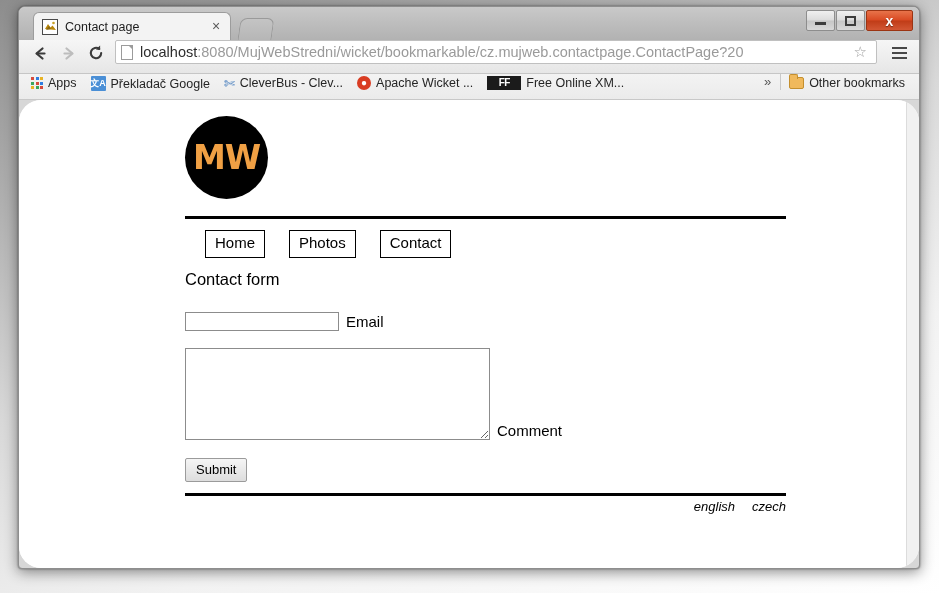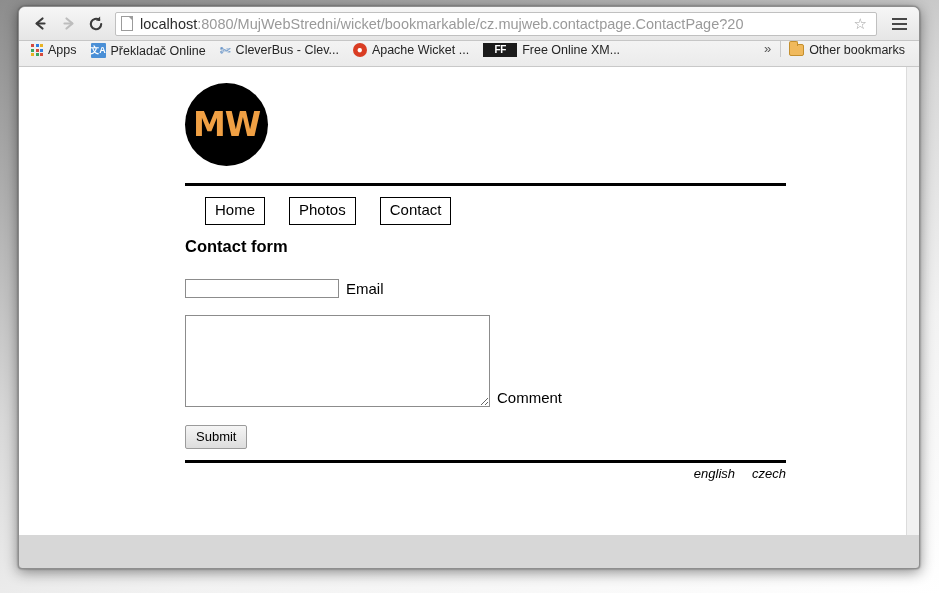--- a/index.html
+++ b/index.html
@@ -101,21 +101,21 @@
   .winbtn .glyph { font-size: 11px; color: #2b2b2b; line-height: 1; }
   .winbtn.close .glyph { font-size: 14px; color: #ffffff; font-weight: bold; text-shadow: 0 1px 1px rgba(0,0,0,.45); }
   .min-dash { width: 11px; height: 3px; background: #3c3c3c; margin-top: 6px; }
   .max-sq { width: 11px; height: 10px; border: 2px solid #3c3c3c; }
 
   
   .toolbar {
     height: 34px;
     background: linear-gradient(to bottom, #f6f6f6, #e6e6e6);
     border-bottom: 1px solid #c6c6c6;
-    display: flex; align-items: center;
+    display: flex; 
     padding: 0 8px;
     gap: 2px;
   }
   .navbtn {
     width: 26px; height: 26px;
     display: flex; align-items: center; justify-content: center;
     cursor: pointer; flex: 0 0 auto;
   }
   .omnibox {
     flex: 1 1 auto;
@@ -214,20 +214,21 @@
     border: 1px solid #c48f2e; border-bottom: none;
     border-radius: 2px 2px 0 0;
   }
 
   
   .viewport {
     position: relative;
     height: 468px;
     background: #ffffff;
     overflow: hidden;
+    border-radius: 22px;
   }
   .page {
     position: absolute;
     left: 0; top: 0; right: 13px; bottom: 0;
     background: #ffffff;
     overflow: hidden;
   }
   
   .vscroll {
     position: absolute; right: 0; top: 0; bottom: 0;
@@ -268,21 +269,21 @@
     font-size: 15px;
     color: #000000;
     background: #ffffff;
     text-decoration: none;
     cursor: pointer;
     line-height: 1.25;
     margin-left: 20px;
   }
   .heading {
     font-size: 16.5px;
-    font-weight: bold;
+    font-weight: normal;
     color: #000000;
     margin: 12px 0 4px 0;
   }
   .form { margin-top: 23px; }
   .field-row {
     display: flex; align-items: flex-start;
   }
   .email-input {
     width: 154px; height: 19px;
     border: 1px solid #8c8c8c;
@@ -343,20 +344,48 @@
     cursor: pointer;
   }
 </style>
 </head>
 <body>
 
 <div id="desktop"></div>
 
 <div id="browser-window">
 
+  <div class="titlebar">
+
+    <div class="tab">
+      <span class="tab-favicon">
+        <svg width="13" height="13" viewBox="0 0 13 13">
+          <path d="M1 9 L4 4 L6.5 7.5 L8.5 5.5 L12 10 Z" fill="#b8860b"></path>
+          <path d="M2 10 L5 6 L7 9 Z" fill="#8b6914"></path>
+          <circle cx="9.5" cy="3" r="1.3" fill="#c9a227"></circle>
+        </svg>
+      </span>
+      <span class="tab-title">Contact page</span>
+      <span class="tab-close">×</span>
+    </div>
+
+    <div class="newtab"></div>
+
+    <div class="winbtns">
+      <div class="winbtn">
+        <span class="min-dash"></span>
+      </div>
+      <div class="winbtn">
+        <span class="max-sq"></span>
+      </div>
+      <div class="winbtn close">
+        <span class="glyph">x</span>
+      </div>
+    </div>
+  </div>
 
   <div class="toolbar">
 
     <div class="navbtn">
       <svg width="17" height="17" viewBox="0 0 17 17">
         <path d="M10.5 3.5 L4.5 8.5 L10.5 13.5" stroke="#3b3b3b" stroke-width="2.2" fill="none" stroke-linecap="round" stroke-linejoin="round"></path>
         <path d="M5 8.5 L12.5 8.5" stroke="#3b3b3b" stroke-width="2.2" stroke-linecap="round"></path>
       </svg>
     </div>
 
@@ -399,21 +428,21 @@
           <span style="background:#2f7de1"></span>
         <span style="background:#e8b324"></span>
           <span style="background:#3ba55d"></span>
           <span style="background:#d64a3c"></span>
       </span>
       <span class="bm-label">Apps</span>
     </div>
 
     <div class="bm">
       <span class="xlate-icon">文A</span>
-      <span class="bm-label">Překladač Online</span>
+      <span class="bm-label">Překladač Google</span>
     </div>
 
     <div class="bm">
       <span class="sciss-icon">✄</span>
       <span class="bm-label">CleverBus - Clev...</span>
     </div>
 
     <div class="bm">
       <span class="wicket-icon">●</span>
       <span class="bm-label">Apache Wicket ...</span>

